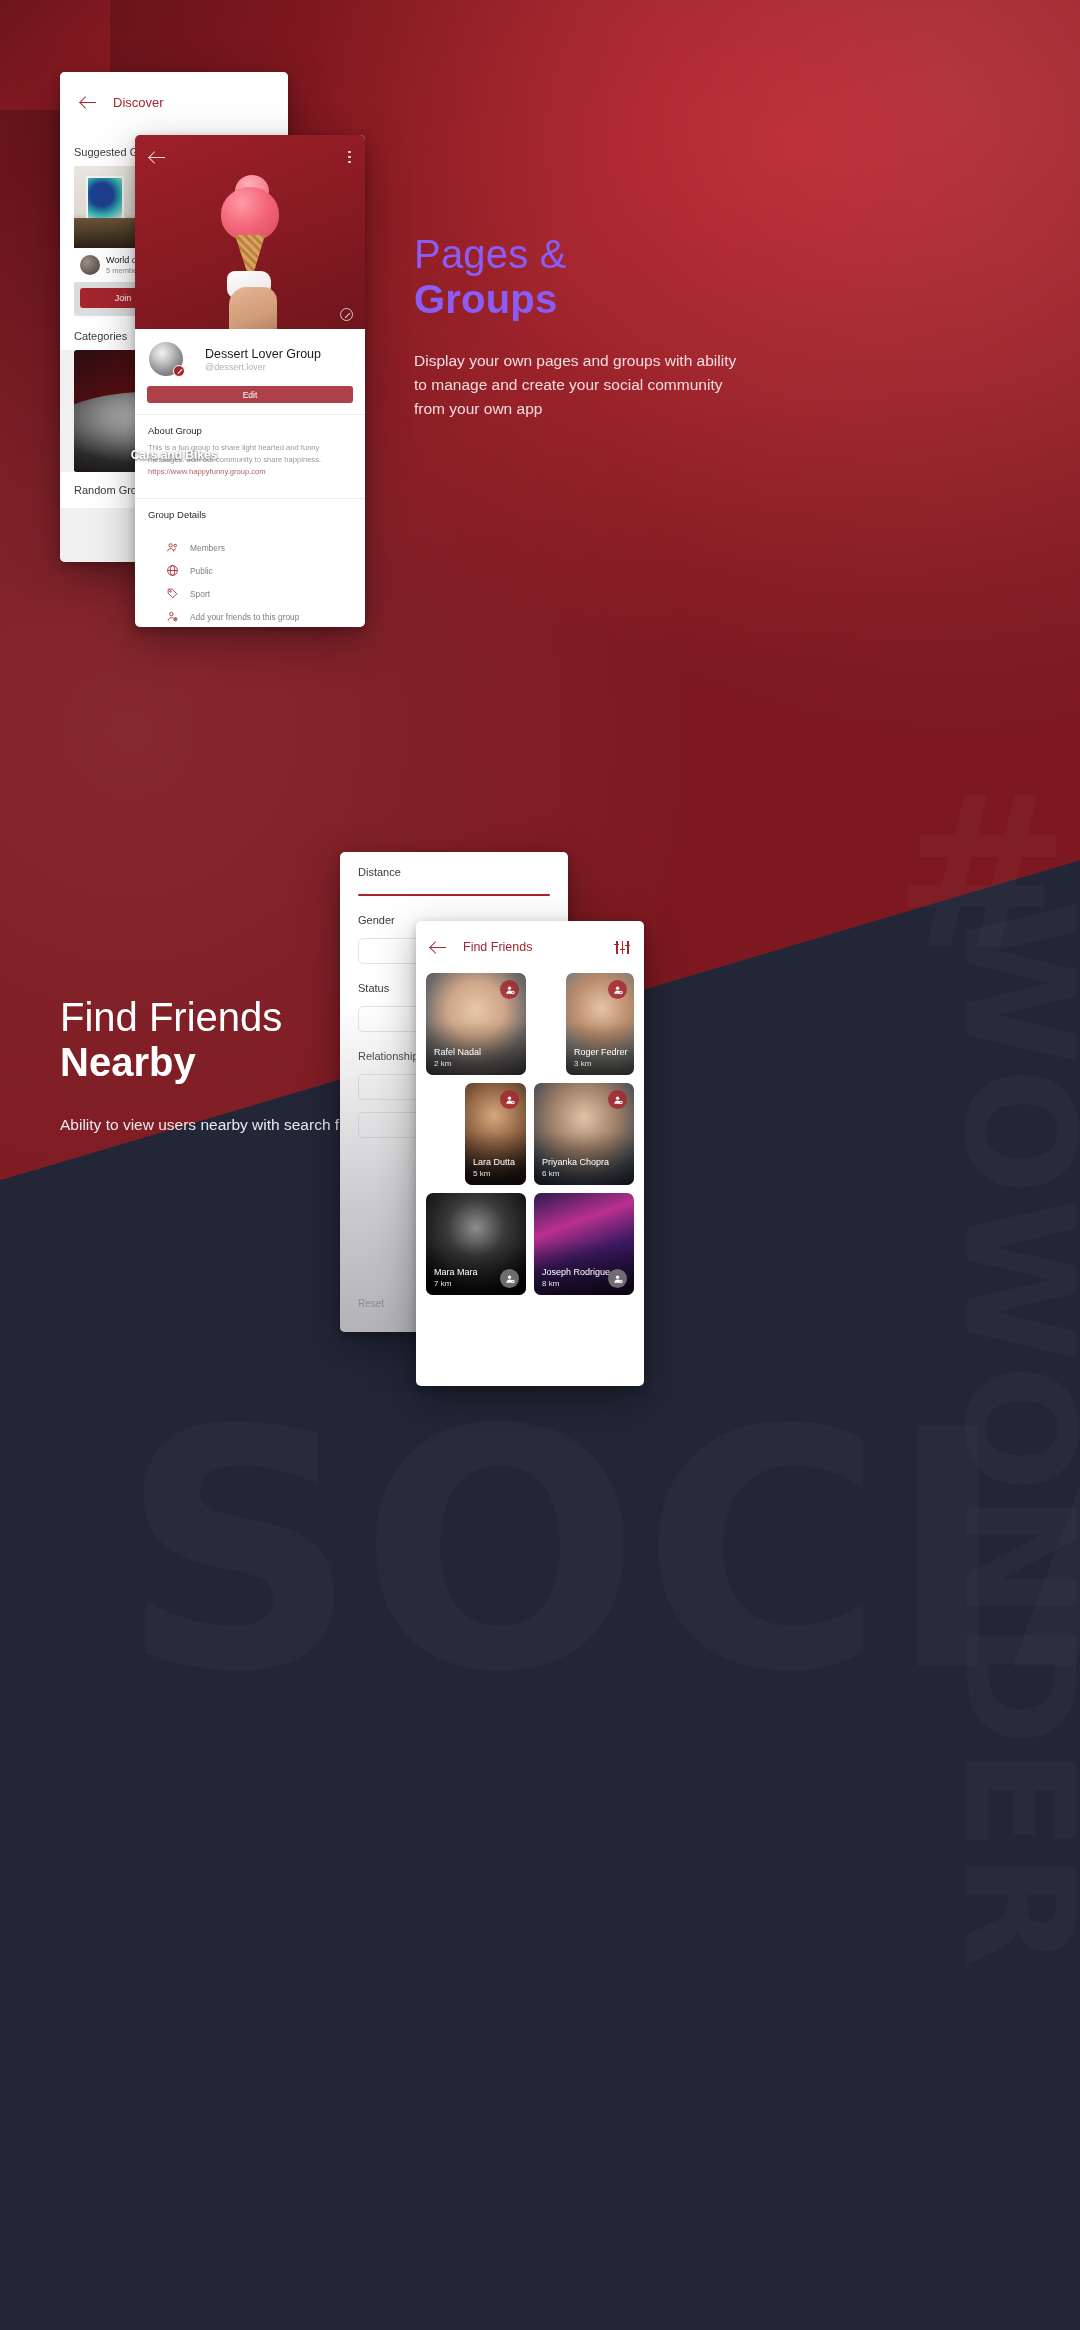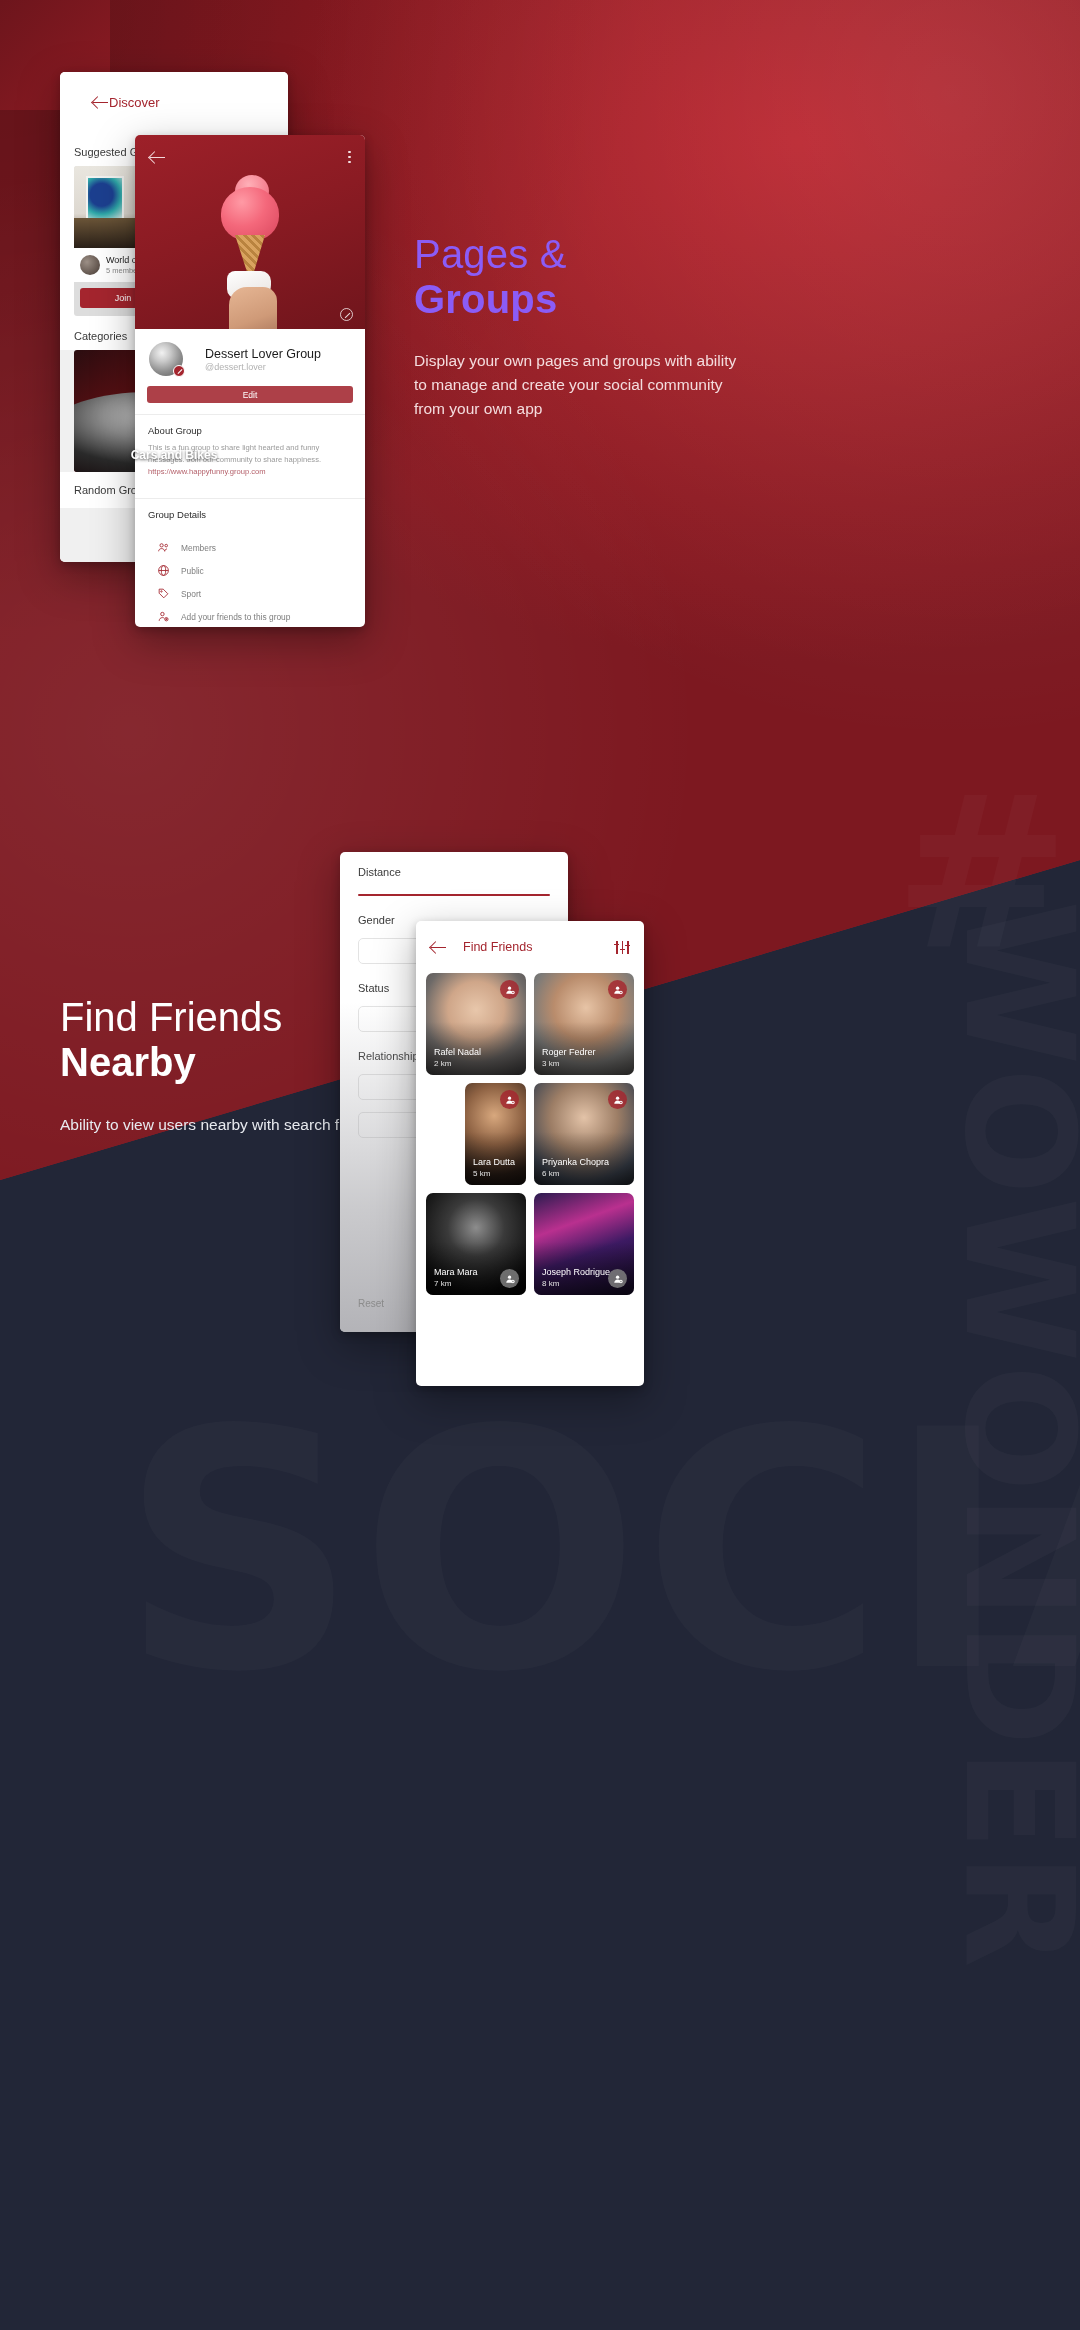--- a/index.html
+++ b/index.html
@@ -51,21 +51,21 @@
   .phone {
     position: absolute;
     background: #fff;
     border-radius: 5px;
     overflow: hidden;
     box-shadow: 0 14px 42px rgba(0,0,0,.34), 0 3px 10px rgba(0,0,0,.22);
   }
 
   
   #phone-discover { left: 60px; top: 72px; width: 228px; height: 490px; }
-  .dsc-appbar { height: 60px; display: flex; align-items: center; padding: 0 32px; gap: 0; background:#fff; }
+  .dsc-appbar { height: 60px; display: flex; align-items: center; padding: 0 20px; gap: 16px; background:#fff; }
   .dsc-title { color:#a4252e; font-size: 13px; }
   .arrow-l { width: 17px; height: 17px; position: relative; flex: 0 0 auto; }
   .arrow-l::before{
     content:""; position:absolute; left:1px; top:8px; width:15px; height:1.4px; background:#a4252e;
   }
   .arrow-l::after{
     content:""; position:absolute; left:1px; top:4.4px; width:8px; height:8px;
     border-left:1.4px solid #a4252e; border-bottom:1.4px solid #a4252e; transform: rotate(45deg);
   }
   .arrow-l.white::before{ background:#f4d9db; }
@@ -180,21 +180,21 @@
   .grp-handle{ font-size: 9px; color:#b1b1b1; }
   .grp-edit-btn{
     margin: 10px 12px 0; height:17px; border-radius:3px; background:#ad4048;
     color:#fff; font-size:8.5px; display:flex; align-items:center; justify-content:center;
   }
   .grp-divider{ height:1px; background:#ececec; margin: 11px 0 0; }
   .grp-block{ padding: 10px 13px 10px; }
   .grp-h{ font-size: 9.5px; color:#2b2b2b; margin-bottom: 6px; }
   .grp-p{ font-size: 7.6px; color:#9a9a9a; line-height: 1.55; }
   .grp-link{ color:#b4606a; }
-  .grp-list{ padding: 0 22px 8px; }
+  .grp-list{ padding: 0 31px 8px; }
   .grp-li{ display:flex; align-items:center; gap:11px; padding: 5px 0; }
   .grp-li .lbl{ font-size: 8.4px; color:#7e7e7e; }
   .ic { width:13px; height:13px; flex:0 0 auto; }
 
   
   .copy-right { position:absolute; left: 414px; top: 232px; width: 330px; }
   .copy-right h2{
     font-size: 40px; color:#8b5cf6; line-height: 1.12; letter-spacing:.2px;
     font-weight: 400;
   }
@@ -273,21 +273,21 @@
   .ff-km{ position:absolute; left:8px; bottom:7px; color:#e2e2e2; font-size: 8px; }
   .ff-add{
     position:absolute; right:7px; width:19px; height:19px; border-radius:50%;
     background: rgba(164,37,46,.82); display:flex; align-items:center; justify-content:center;
   }
   .ff-add.tp{ top:7px; }
   .ff-add.bt{ bottom:7px; background: rgba(130,130,130,.82); }
   .ff-add svg{ width:10px; height:10px; }
   
   .ph1{ background: radial-gradient(circle at 50% 36%, #e8c7ab 0%, #cfa689 34%, #6e6a68 64%, #3d3c3d 100%); }
-  .ph2{ background: radial-gradient(circle at 52% 34%, #e7c4a6 0%, #b98c6c 38%, #7b7a78 66%, #4a4947 100%); }
+  .ph2{ background: radial-gradient(circle at 52% 34%, #e7c4a6 0%, #b98c6c 38%, #7b7a78 66%, #4a4947 100%); margin-left: 32px; }
   .ph3{ background: radial-gradient(circle at 48% 32%, #d8a87e 0%, #8e6243 38%, #2a1d16 78%, #120c09 100%); margin-left: 39px; }
   .ph4{ background: radial-gradient(circle at 50% 34%, #e3c3a8 0%, #9d7e66 40%, #3d4450 76%, #1c2026 100%); }
   .ph5{ background: radial-gradient(circle at 50% 34%, #8d8d8d 0%, #3a3a3a 34%, #0a0a0a 78%, #000 100%); }
   .ph6{ background: linear-gradient(160deg,#2a1b4f 0%, #b9308f 32%, #3d1a63 58%, #120a22 100%); }
 </style>
 </head>
 <body>
 
 <div class="page">
 

